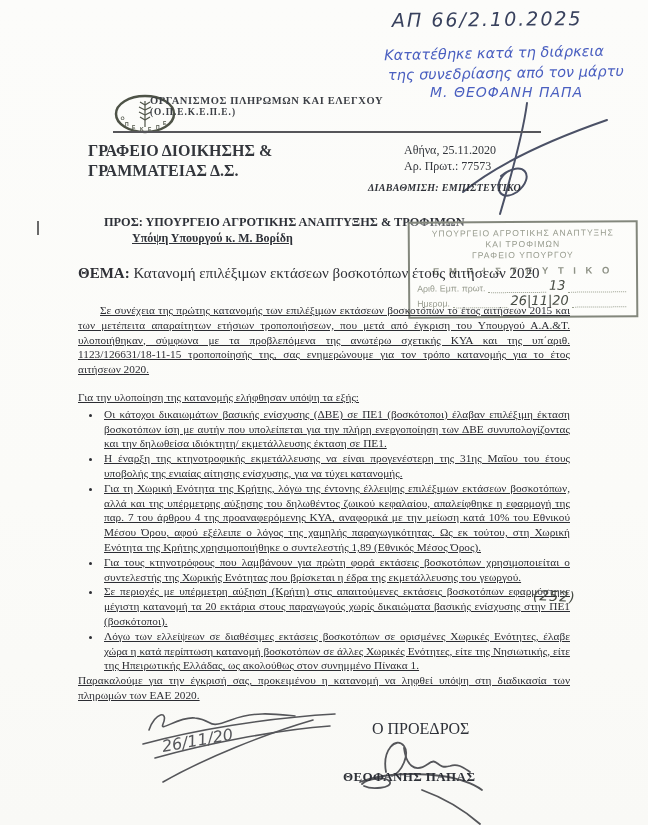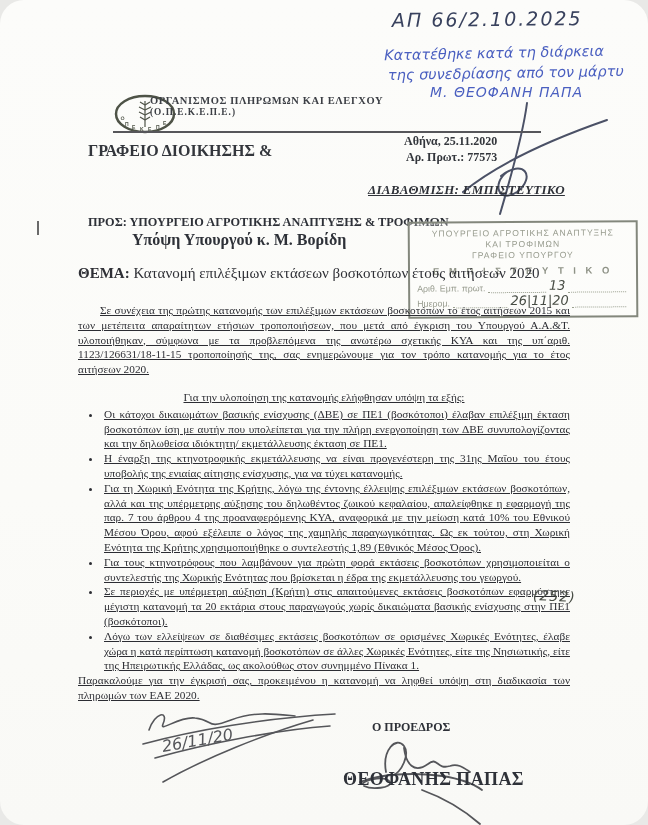--- a/index.html
+++ b/index.html
@@ -1,63 +1,62 @@
 <!DOCTYPE html>
 <html><head>
 <meta charset="utf-8">
 <style>
   html,body{margin:0;padding:0;background:#e9e9e7;}
   .page{
     position:relative;width:648px;height:825px;margin:0 auto;
     background:linear-gradient(180deg,#fcfcfa 0%,#fbfbf8 60%,#f9f9f6 100%);
     overflow:hidden;color:#2f3036;
     font-family:"Liberation Serif", serif;
-    border-radius:24px;
   }
   .abs{position:absolute;}
   
   .hw-dark{font-style:italic;color:#39425e;font-family:"DejaVu Sans",sans-serif;}
   .hw-blue{font-style:italic;color:#4a5fc0;font-family:"DejaVu Sans",sans-serif;}
   .hw-ink{font-style:italic;color:#474c44;font-family:"DejaVu Sans",sans-serif;}
   
   .org-head{left:150px;top:95px;width:380px;color:#3c3f45;}
   .org-l1{font-weight:bold;font-size:10.5px;letter-spacing:.6px;}
   .org-l2{font-weight:bold;font-size:9.3px;letter-spacing:.3px;margin-top:1px;}
   .org-l3{font-weight:bold;font-size:9.3px;letter-spacing:1px;margin-top:1px;}
   .head-rule{left:113px;top:131px;width:428px;height:2px;background:#56565a;}
   .office{left:88px;top:141px;font-weight:bold;font-size:16px;line-height:1.25;color:#33363c;}
-  .dateblock{left:404px;top:134px;font-weight:bold;font-size:12px;line-height:1.3;color:#33363c;text-align:right;}
-  .classif{left:368px;top:182px;font-weight:bold;font-style:italic;font-size:13px;
-           text-decoration:underline;letter-spacing:.3px;color:#2e3138;}
+  .dateblock{left:404px;top:143px;font-weight:normal;font-size:12px;line-height:1.3;color:#33363c;}
+  .classif{left:368px;top:182px;font-weight:bold;font-style:italic;font-size:10px;
+           letter-spacing:.3px;color:#2e3138;}
   
-  .to-line{left:88px;top:215px;font-weight:bold;font-size:12.3px;color:#2e3138;}
-  .attn-line{left:132px;top:231px;font-weight:bold;font-size:16px;color:#2e3138;}
+  .to-line{left:104px;top:215px;font-weight:bold;font-size:12.3px;color:#2e3138;}
+  .attn-line{left:132px;top:231px;font-weight:bold;font-size:12px;color:#2e3138;text-decoration:underline;}
   
   .stamp{left:408px;top:221px;width:230px;height:97px;border:2px solid #83877c;
          transform:rotate(-.4deg);padding:5px 7px 4px 7px;box-sizing:border-box;
          font-family:"Liberation Sans",sans-serif;color:#989c8f;background:rgba(255,255,255,.25);}
   .stamp .c{text-align:center;font-size:8.6px;letter-spacing:1px;line-height:1.3;}
   .stamp .c4{text-align:center;font-size:9.5px;letter-spacing:3.5px;font-weight:bold;margin-top:3px;color:#8e9286;}
   .stamp-row{display:flex;align-items:flex-end;font-size:8.8px;margin-top:5px;}
   .stamp-row .lead{flex:1;border-bottom:1px dotted #9aa08f;margin:0 3px;height:11px;}
   .stamp-row .val{font-size:13px;margin-top:-4px;text-align:right;}
   
   .subject{left:78px;top:264px;width:500px;font-size:15px;line-height:1.32;}
   .subject b{font-weight:bold;}
   
   .bodyflow{left:78px;top:303px;width:492px;font-size:11.3px;line-height:1.31;text-align:justify;color:#2c2d33;text-decoration:underline;}
   .bodyflow p{margin:0 0 0 0;}
   .p-indent{text-indent:22px;}
-  .lead-line{margin-top:13px !important;text-align:center;}
+  .lead-line{margin-top:13px !important;text-align:left;}
   ul.blist{margin:2px 0 0 0;padding:0 0 0 24px;}
   ul.blist li{margin:0;padding-left:2px;}
   .closing{text-align:justify;}
   
-  .pres-title{left:372px;top:720px;font-weight:bold;font-size:12px;color:#2e3138;}
-  .pres-name{left:343px;top:769px;font-weight:bold;font-size:18px;letter-spacing:.4px;color:#2e3138;}
+  .pres-title{left:372px;top:720px;font-weight:normal;font-size:16px;color:#2e3138;}
+  .pres-name{left:343px;top:769px;font-weight:bold;font-size:13px;letter-spacing:.4px;color:#2e3138;}
   svg.scribble{overflow:visible;}
   .margin-tick{left:37px;top:221px;width:1.5px;height:14px;background:#6a6a6a;}
 </style>
 </head>
 <body>
 
 <div class="page">
 
   <div class="abs hw-dark" style="left:392px;top:8px;font-size:19px;letter-spacing:2px;transform:rotate(-.6deg);">ΑΠ 66/2.10.2025</div>
 
@@ -91,20 +90,21 @@
   </svg>
 
   <div class="abs org-head">
     <div class="org-l1">ΟΡΓΑΝΙΣΜΟΣ ΠΛΗΡΩΜΩΝ ΚΑΙ ΕΛΕΓΧΟΥ</div>
     <div class="org-l3">(Ο.Π.Ε.Κ.Ε.Π.Ε.)</div>
   </div>
   <div class="abs head-rule"></div>
 
   <div class="abs office">
     <div>ΓΡΑΦΕΙΟ ΔΙΟΙΚΗΣΗΣ &amp;</div>
+    <div>ΓΡΑΜΜΑΤΕΙΑΣ Δ.Σ.</div>
   </div>
   <div class="abs dateblock">
     <div>Αθήνα, 25.11.2020</div>
     <div>Αρ. Πρωτ.: 77573</div>
   </div>
 
   <div class="abs classif">ΔΙΑΒΑΘΜΙΣΗ: ΕΜΠΙΣΤΕΥΤΙΚΟ</div>
 
   <div class="abs margin-tick"></div>
 

